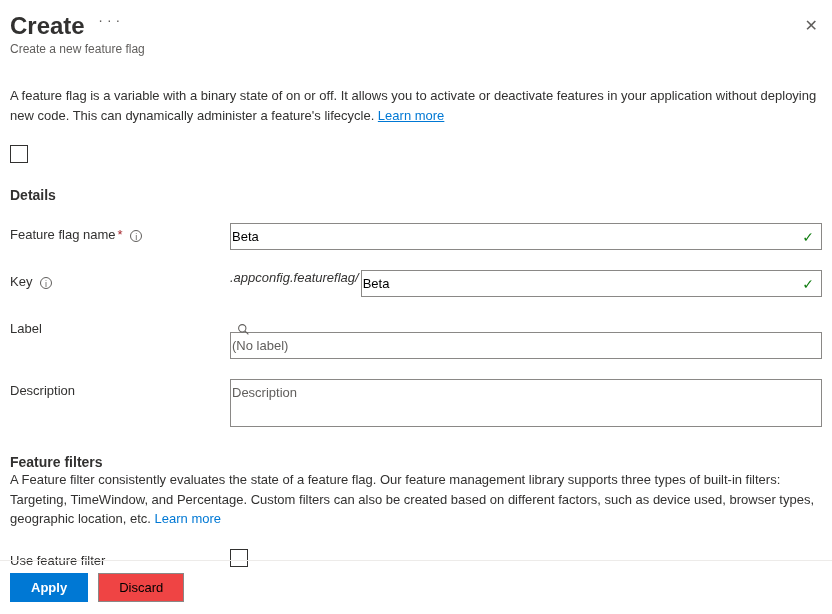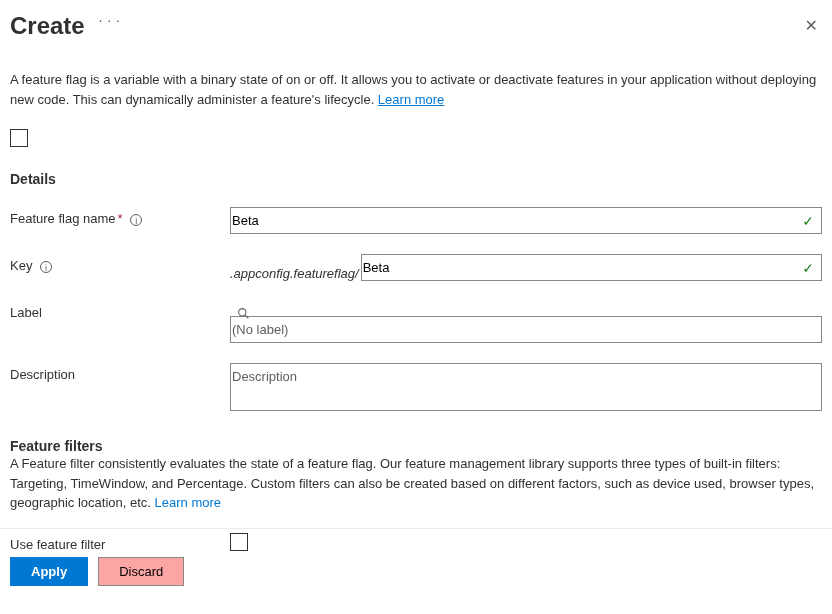--- a/index.html
+++ b/index.html
@@ -40,49 +40,50 @@
       width: 100%; font-family: inherit; font-size: 13px;
       border: 1px solid #8a8886; padding: 5px 1px; outline: none;
     }
     textarea { height: 48px; resize: none; }
     .input-valid { border: 1px solid #8661c5; }
     .input-valid2 { border: 1px solid #8a8886; }
     .check-mark {
       position: absolute; right: 8px; top: 6px; color: #107c10; font-size: 14px;
       pointer-events: none;
     }
-    .key-row { display: flex; align-items: flex-end; flex: 1; }
+    .key-row { display: flex; align-items: flex-start; flex: 1; }
     .key-prefix { font-style: italic; color: #323130; font-size: 13px; padding-right: 2px; }
     .key-input-wrap { flex: 1; position: relative; }
     .label-input-wrap { flex: 1; position: relative; }
     .label-input { padding-left: 26px; margin-top: 15px; }
     .search-icon {
       position: absolute; left: 7px; top: 6px; color: #605e5c; font-size: 13px;
       pointer-events: none;
     }
     .placeholder-style::placeholder { color: #605e5c; }
     .filters-desc { line-height: 1.5; }
     .footer {
       position: absolute; left: 0; right: 0; bottom: 0;
-      border-top: 1px solid #edebe9; padding: 28px 10px;
+      border-top: 1px solid #edebe9; padding: 12px 10px;
       display: flex; gap: 10px;
     }
     .btn {
       padding: 6px 20px; font-size: 13px; font-family: inherit;
-      cursor: pointer; border: 1px solid #8a8886; background: #fca5a5;
+      cursor: pointer; border: 1px solid #8a8886; background: #ef4444;
     }
     .btn-primary { background: #0078d4; color: #fff; border: 1px solid #0078d4; font-weight: 600; }
   </style>
 </head>
 <body>
 
 <div class="header">
   <div class="title-block">
     <h1>Create</h1>
     <span class="more-dots">· · ·</span>
+    <div class="subtitle">Create a new feature flag</div>
   </div>
   <div class="close-x">✕</div>
 </div>
 
 <p class="intro">
   <span>A feature flag is a variable with a binary state of on or off. It allows you to activate or deactivate features in your application without deploying new code. This can dynamically administer a feature's lifecycle. </span><a href="#" class="link">Learn more</a>
 </p>
 
 <div class="row">
   <div class="chk"></div>

